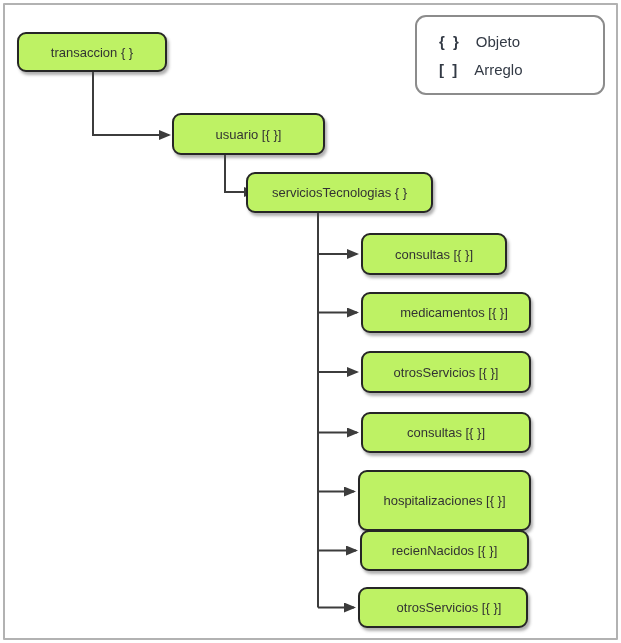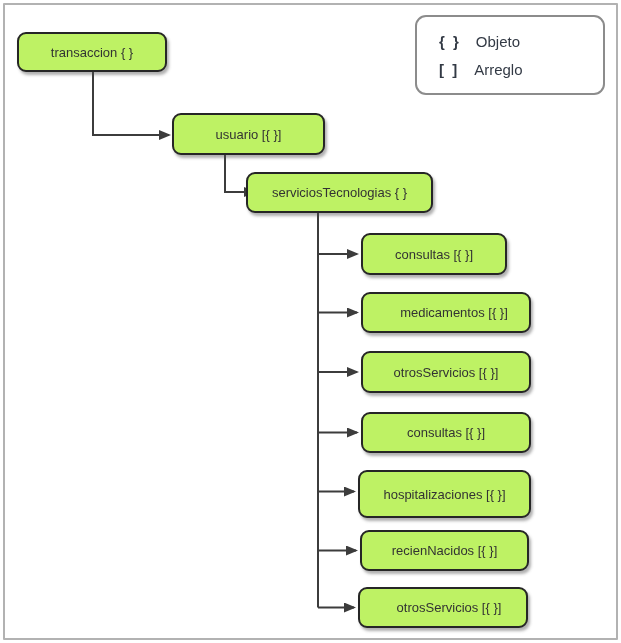--- a/index.html
+++ b/index.html
@@ -42,21 +42,21 @@
     box-shadow: 2px 3px 3px rgba(80,80,80,0.45);
     white-space: nowrap;
   }
   .n0 { left: 17px;  top: 32px;  width: 150px; height: 40px; }
   .n1 { left: 172px; top: 113px; width: 153px; height: 42px; }
   .n2 { left: 246px; top: 172px; width: 187px; height: 41px; }
   .n3 { left: 361px; top: 233px; width: 146px; height: 42px; justify-content: center; }
   .n4 { left: 361px; top: 292px; width: 170px; height: 41px; padding-left: 16px; }
   .n5 { left: 361px; top: 351px; width: 170px; height: 42px; }
   .n6 { left: 361px; top: 412px; width: 170px; height: 41px; }
-  .n7 { left: 358px; top: 470px; width: 173px; height: 48px; }
+  .n7 { left: 358px; top: 470px; width: 173px; height: 61px; }
   .n8 { left: 360px; top: 530px; width: 169px; height: 41px; }
   .n9 { left: 358px; top: 587px; width: 170px; height: 41px; padding-left: 12px; }
   .legend {
     position: absolute;
     left: 415px; top: 15px;
     width: 190px; height: 80px;
     box-sizing: border-box;
     border: 2px solid #8c8c8c;
     border-radius: 11px;
     background: #ffffff;

